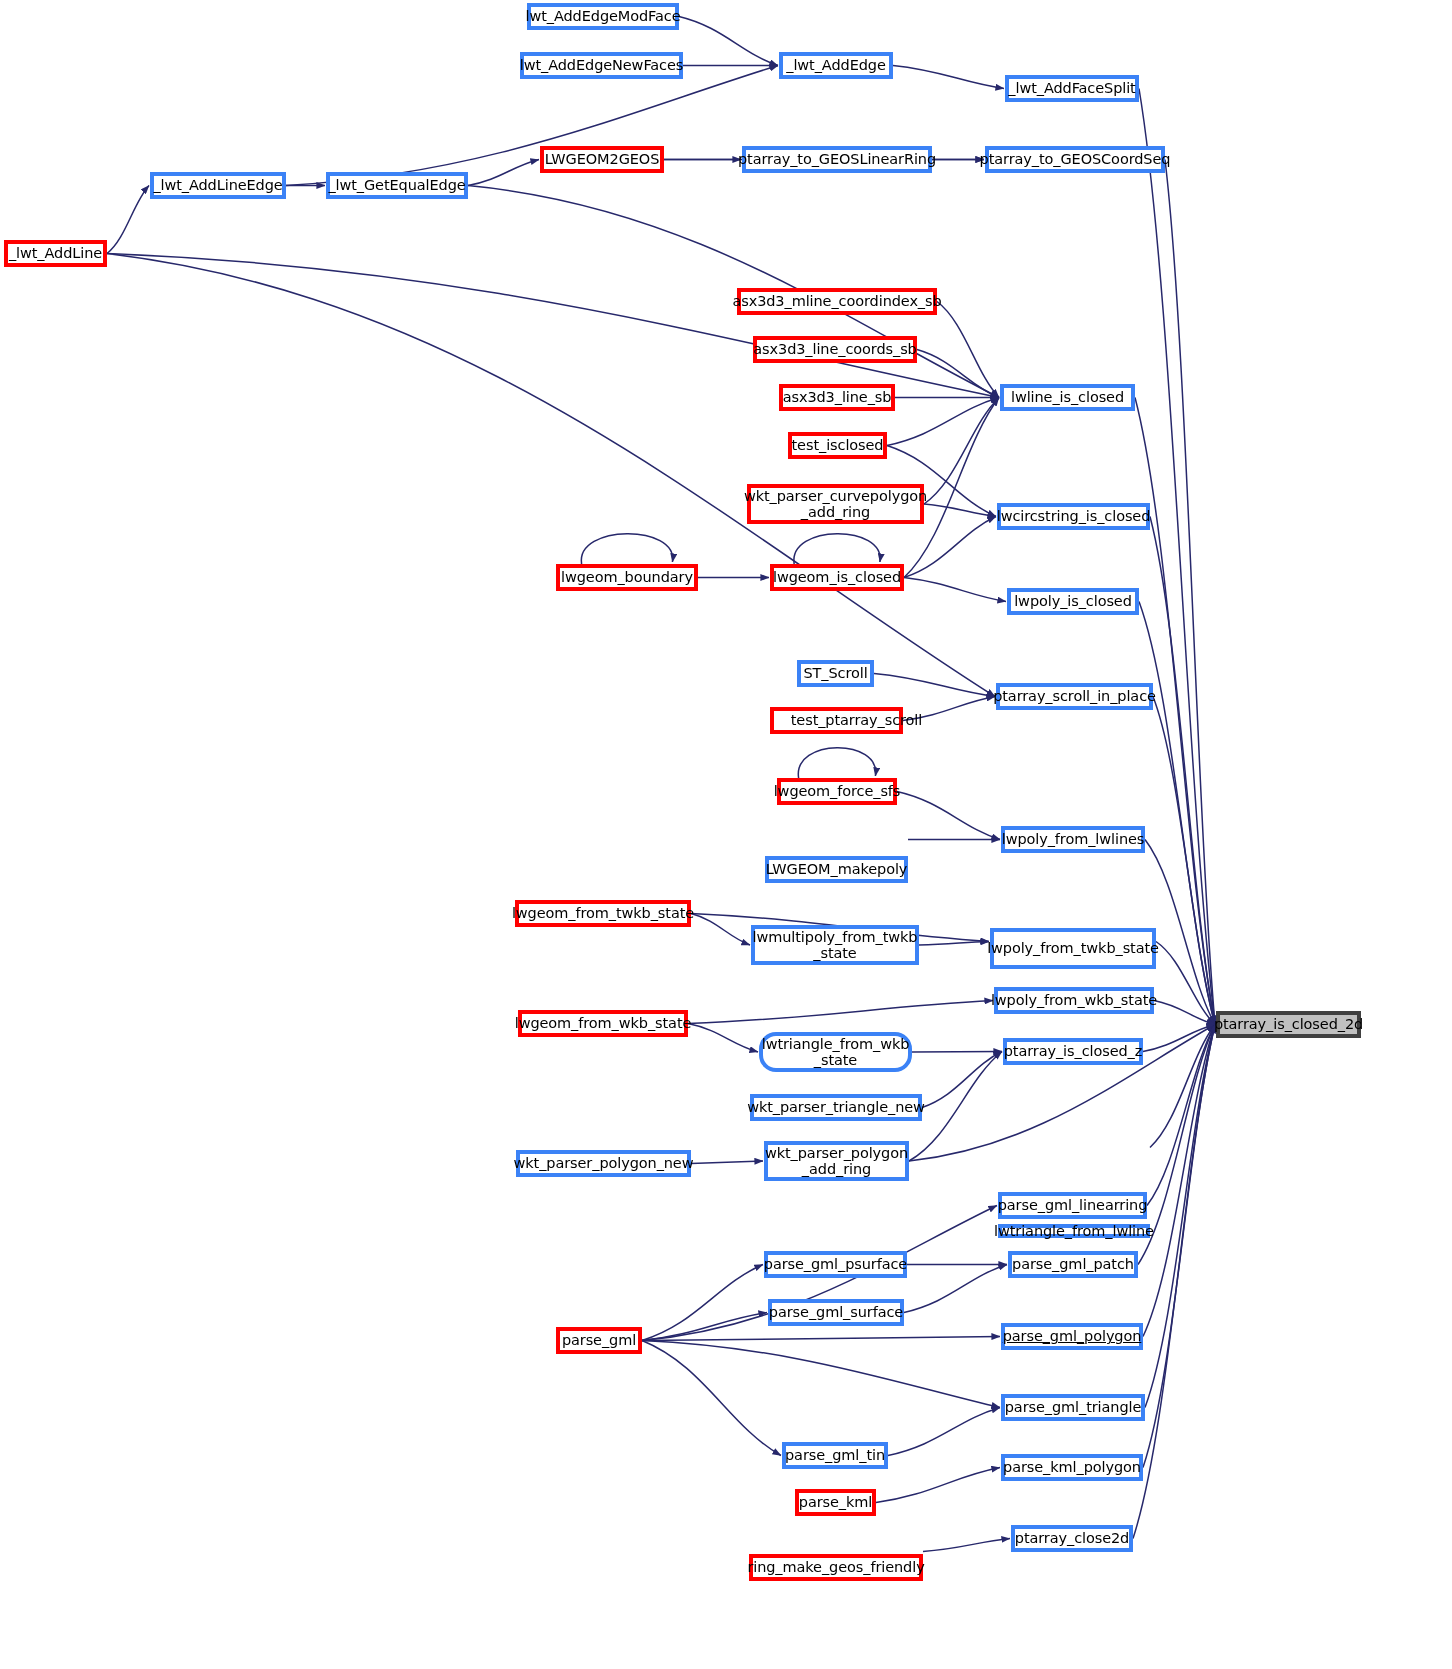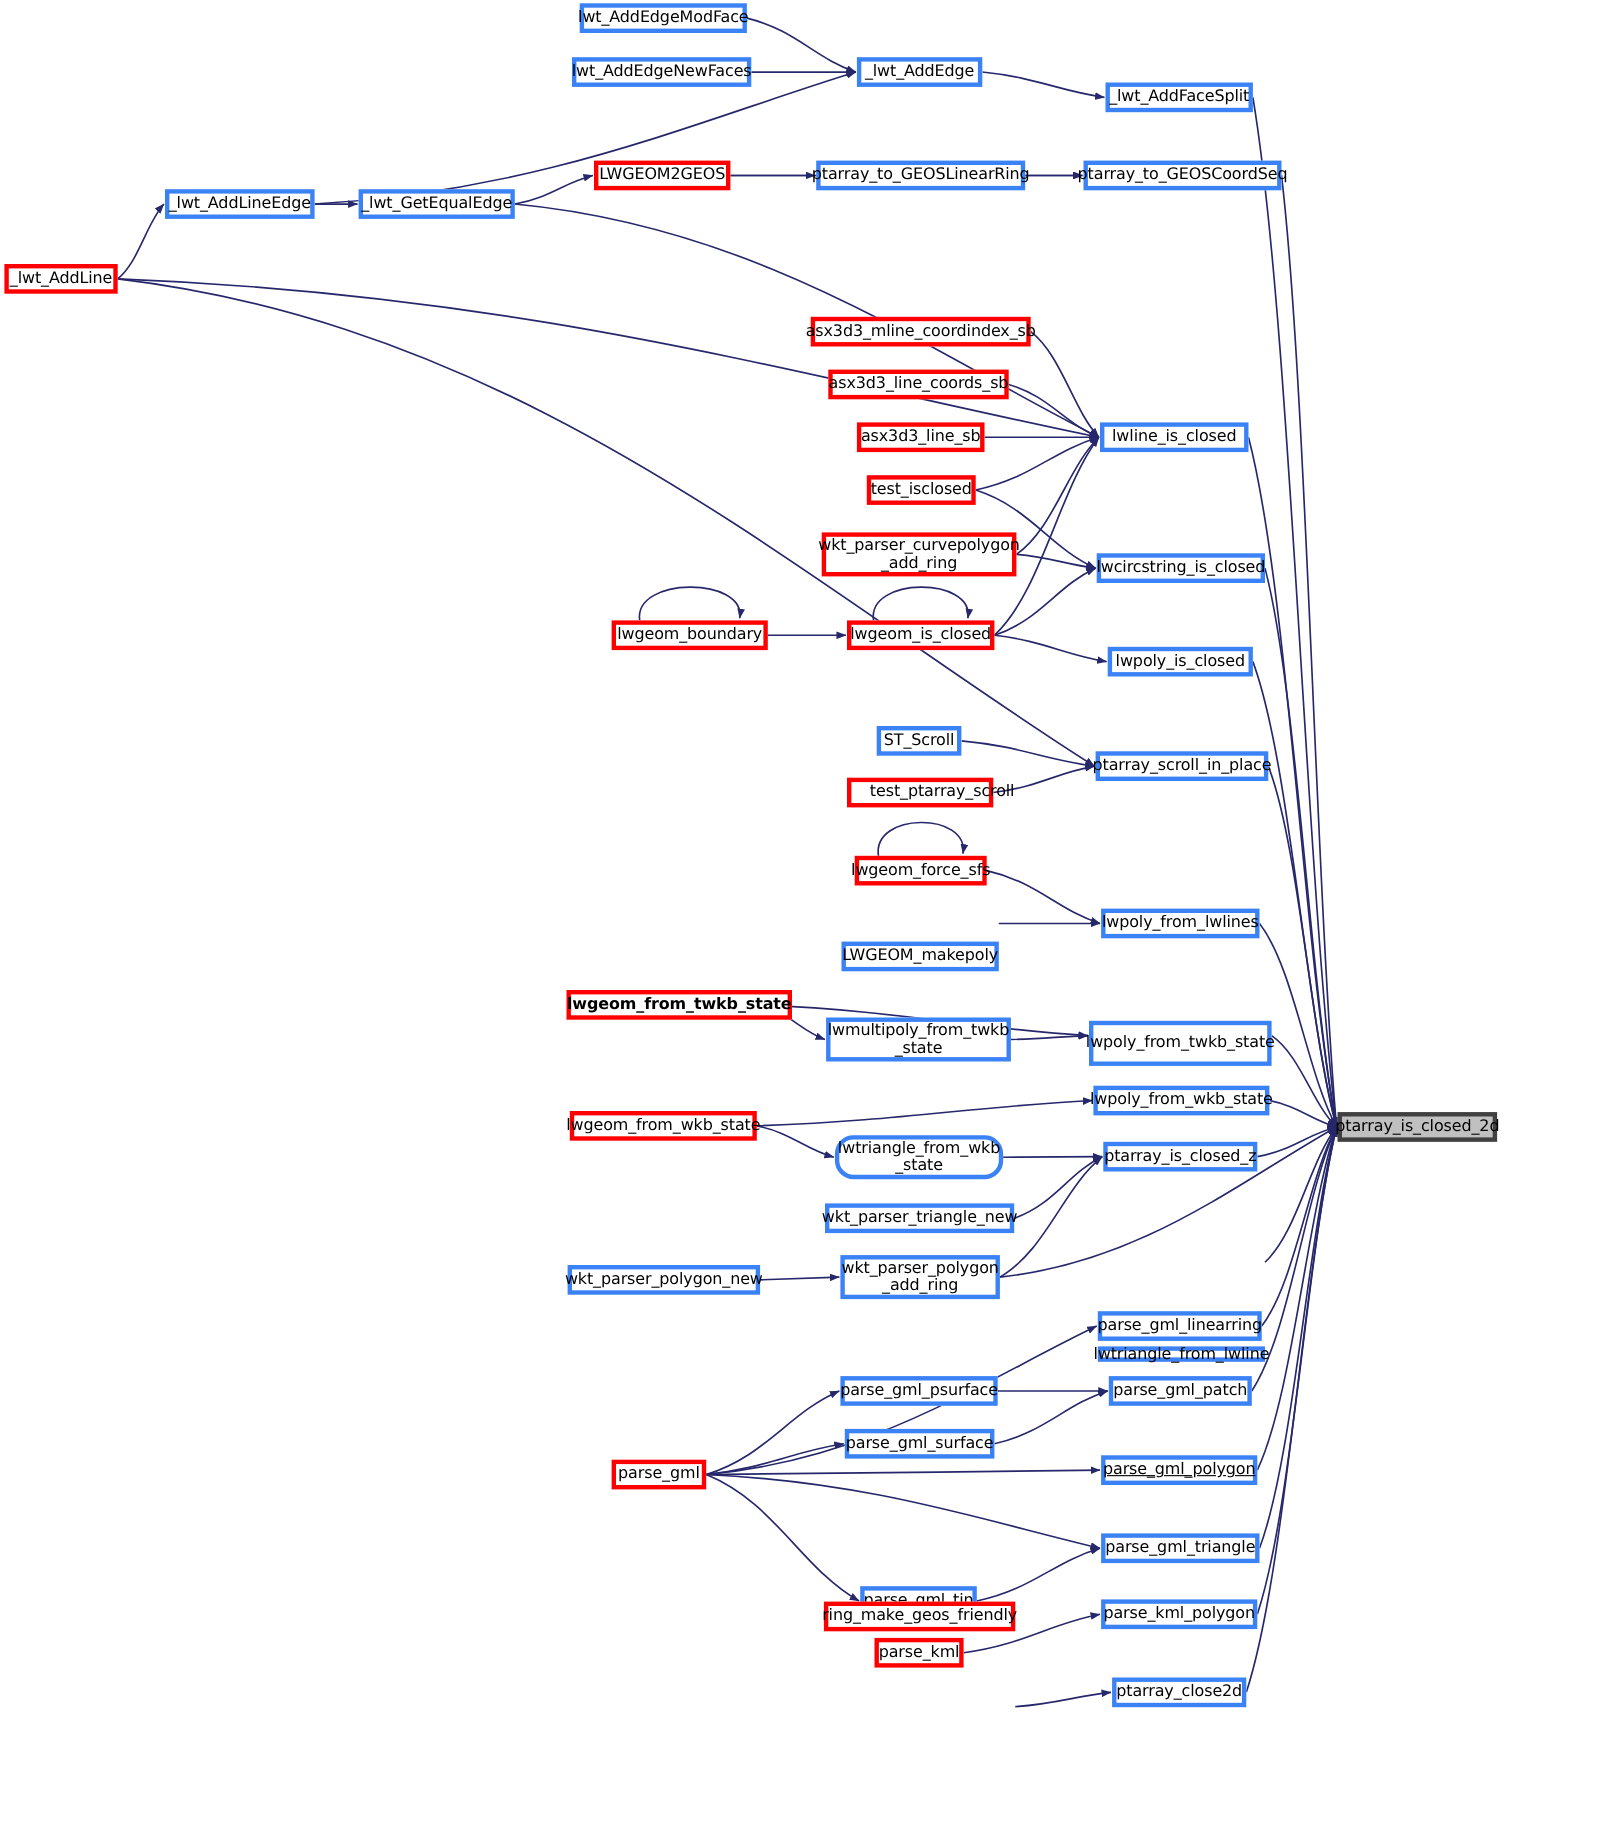--- a/index.html
+++ b/index.html
@@ -139,21 +139,21 @@
       <div class="node" style="left: 997px; top: 503px; width: 153px; height: 27px;">lwcircstring_is_closed</div>
       <div class="node red" style="left: 556px; top: 564px; width: 142px; height: 27px;">lwgeom_boundary</div>
       <div class="node red" style="left: 770px; top: 564px; width: 134px; height: 27px;">lwgeom_is_closed</div>
       <div class="node" style="left: 1007px; top: 588px; width: 132px; height: 27px;">lwpoly_is_closed</div>
       <div class="node" style="left: 797px; top: 660px; width: 77px; height: 27px;">ST_Scroll</div>
       <div class="node" style="left: 996px; top: 683px; width: 157px; height: 27px;">ptarray_scroll_in_place</div>
       <div class="node red" style="left: 770px; top: 707px; width: 133px; height: 27px; padding-left: 40px;">test_ptarray_scroll</div>
       <div class="node red" style="left: 777px; top: 778px; width: 120px; height: 27px;">lwgeom_force_sfs</div>
       <div class="node" style="left: 765px; top: 856px; width: 143px; height: 27px;">LWGEOM_makepoly</div>
       <div class="node" style="left: 1001px; top: 826px; width: 144px; height: 27px;">lwpoly_from_lwlines</div>
-      <div class="node red" style="left: 515px; top: 900px; width: 205px; height: 27px; font-weight: bold;">lwgeom_from_twkb_state</div>
+      <div class="node red" style="left: 515px; top: 900px; width: 176px; height: 27px;">lwgeom_from_twkb_state</div>
       <div class="node" style="left: 751px; top: 925px; width: 168px; height: 40px;">lwmultipoly_from_twkb
 _state</div>
       <div class="node" style="left: 990px; top: 928px; width: 166px; height: 41px;">lwpoly_from_twkb_state</div>
       <div class="node" style="left: 994px; top: 987px; width: 160px; height: 27px;">lwpoly_from_wkb_state</div>
       <div class="node red" style="left: 518px; top: 1010px; width: 170px; height: 27px;">lwgeom_from_wkb_state</div>
       <div class="node" style="left: 759px; top: 1032px; width: 153px; height: 40px; border-radius: 17px;">lwtriangle_from_wkb
 _state</div>
       <div class="node" style="left: 1003px; top: 1038px; width: 140px; height: 27px;">ptarray_is_closed_z</div>
       <div class="node target" style="left: 1216px; top: 1011px; width: 145px; height: 27px;">ptarray_is_closed_2d</div>
       <div class="node" style="left: 750px; top: 1094px; width: 172px; height: 27px;">wkt_parser_triangle_new</div>
@@ -164,16 +164,16 @@
       <div class="node" style="left: 998px; top: 1192px; width: 149px; height: 27px;">parse_gml_linearring</div>
       <div class="node" style="left: 764px; top: 1251px; width: 143px; height: 27px;">parse_gml_psurface</div>
       <div class="node" style="left: 1008px; top: 1251px; width: 130px; height: 27px;">parse_gml_patch</div>
       <div class="node" style="left: 768px; top: 1299px; width: 136px; height: 27px;">parse_gml_surface</div>
       <div class="node red" style="left: 556px; top: 1327px; width: 86px; height: 27px;">parse_gml</div>
       <div class="node" style="left: 1001px; top: 1323px; width: 142px; height: 27px; text-decoration: underline;">parse_gml_polygon</div>
       <div class="node" style="left: 1001px; top: 1394px; width: 144px; height: 27px;">parse_gml_triangle</div>
       <div class="node" style="left: 782px; top: 1442px; width: 106px; height: 27px;">parse_gml_tin</div>
       <div class="node" style="left: 1001px; top: 1454px; width: 142px; height: 27px;">parse_kml_polygon</div>
       <div class="node red" style="left: 795px; top: 1489px; width: 81px; height: 27px;">parse_kml</div>
-      <div class="node red" style="left: 749px; top: 1456px; width: 174px; height: 27px;">ring_make_geos_friendly</div>
+      <div class="node red" style="left: 749px; top: 1554px; width: 174px; height: 27px;">ring_make_geos_friendly</div>
       <div class="node" style="left: 1011px; top: 1525px; width: 122px; height: 27px;">ptarray_close2d</div>
     </div>
 </div>
 
 </body></html>

